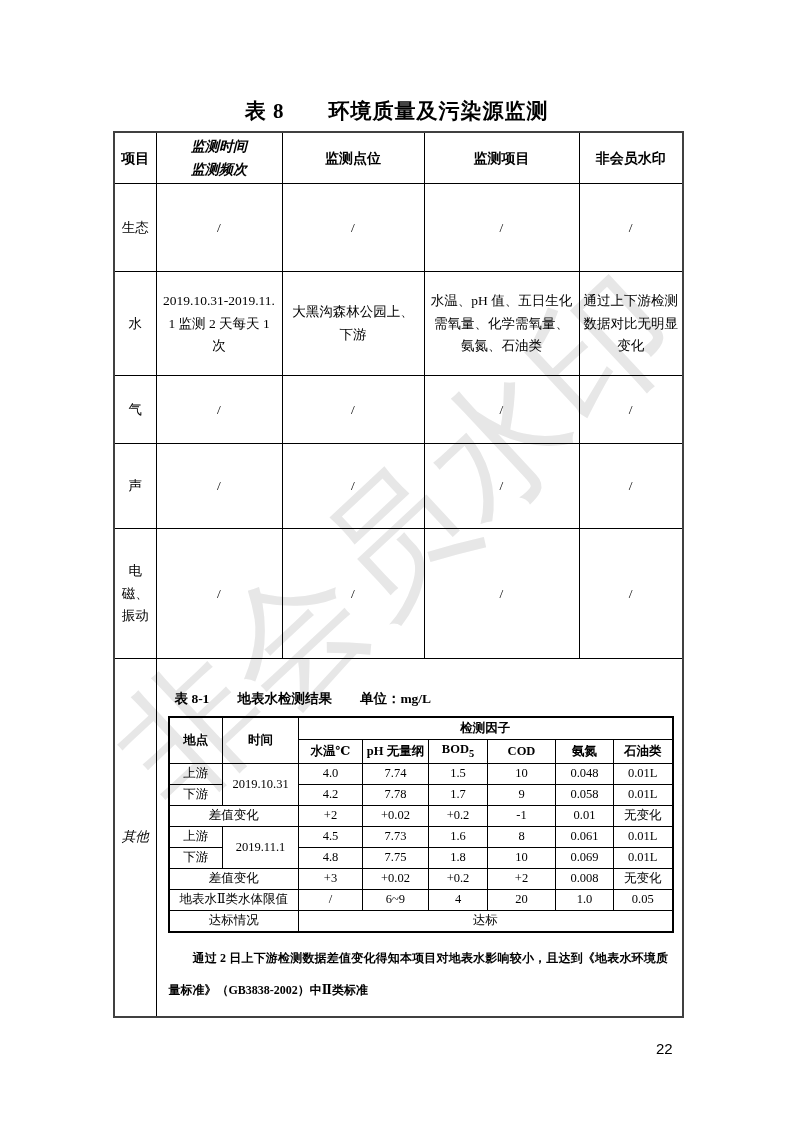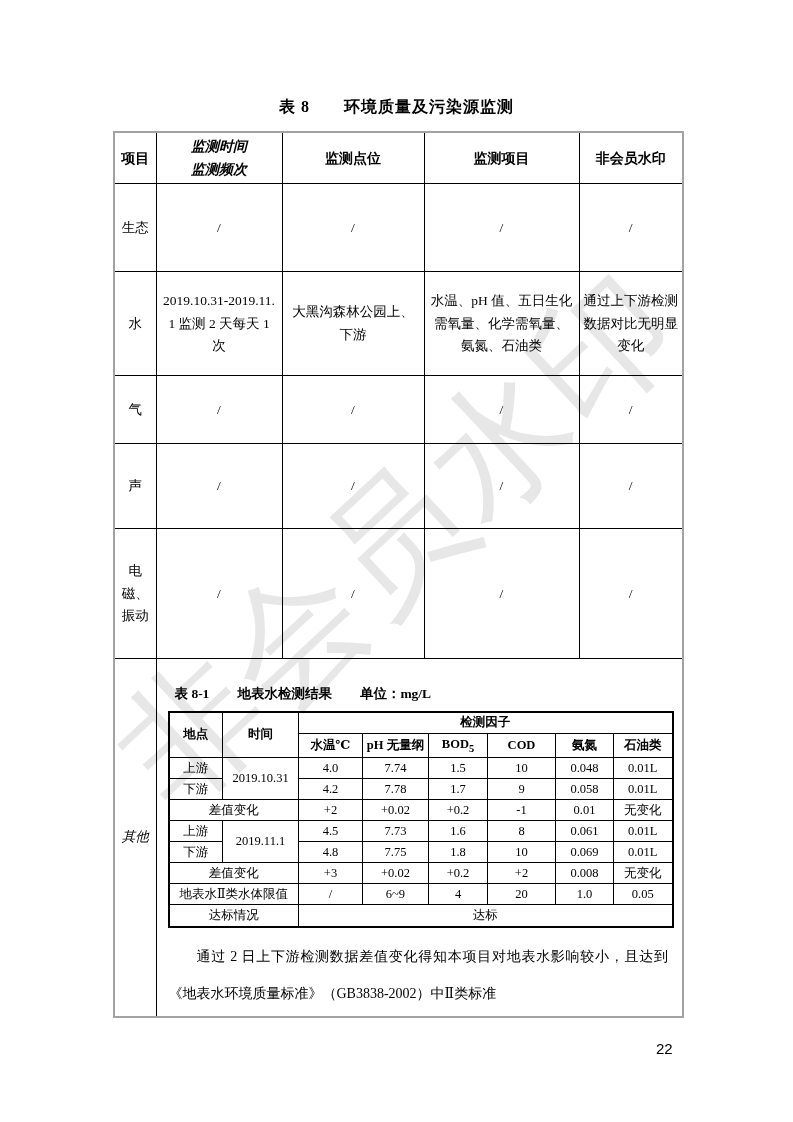--- a/index.html
+++ b/index.html
@@ -9,26 +9,26 @@
     overflow:hidden;
   }
   .watermark{
     position:absolute;top:540px;left:398px;
     transform:translate(-50%,-50%) rotate(-43deg);
     font-size:138px;color:#e7e7e7;white-space:nowrap;
     z-index:0;user-select:none;letter-spacing:2px;
   }
   .doc-title{
     position:absolute;top:97px;left:0;width:793px;text-align:center;
-    font-size:16px;font-weight:bold;z-index:2;letter-spacing:1px;
+    font-size:21px;font-weight:bold;z-index:2;letter-spacing:1px;
   }
   table{border-collapse:collapse;table-layout:fixed;z-index:2;}
   table.outer{
     position:absolute;left:113px;top:131px;width:569px;
-    border:2px solid #a3a3a3;
+    border:2px solid #404040;
   }
   table.outer td{
     border:1px solid #000;text-align:center;vertical-align:middle;
     font-size:13.5px;padding:2px 4px;background:transparent;
     line-height:1.65;
   }
   tr.hd td{font-weight:bold;font-size:14px;}
   .prewrap{white-space:pre-line;font-style:italic;}
   .breakall{word-break:break-all;margin-left:23px;}
   td.other-label{font-size:14px;font-style:italic;}
@@ -40,22 +40,22 @@
   .sub-title .seg{margin:0 14px;}
   table.inner{
     margin-left:7px;width:504px;border:2px solid #000;
   }
   table.inner td{
     border:1px solid #000;text-align:center;vertical-align:middle;
     font-size:12.5px;padding:1px 2px;line-height:1.4;
   }
   table.inner tr.hd td{font-size:12.5px;text-align:center;}
   .note{
-    margin:10px 10px 0 8px;font-size:14px;line-height:2.65;
-    text-align:justify;text-indent:2em;
+    margin:10px 10px 0 8px;font-size:12px;line-height:2.65;
+    text-align:justify;text-indent:2em;font-weight:bold;
   }
   .page-num{
     position:absolute;left:656px;top:1040px;font-size:15px;z-index:2;
     font-family:"Liberation Sans","DejaVu Sans",sans-serif;
   }
 </style>
 </head>
 <body>
 
 <div class="watermark">非会员水印</div>

